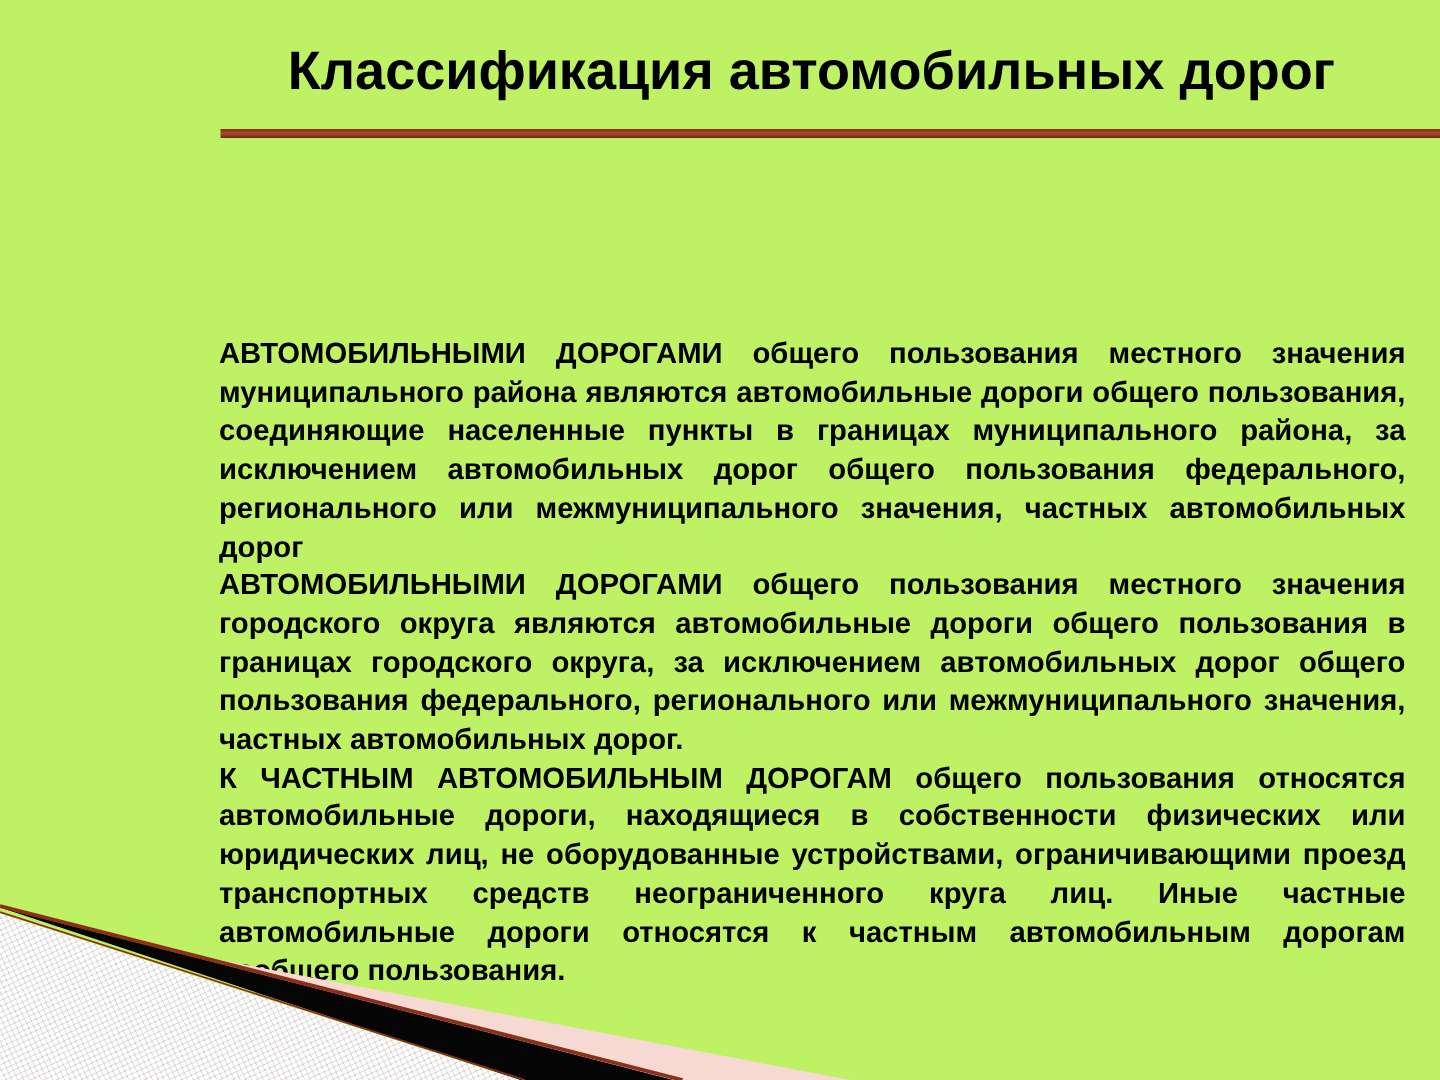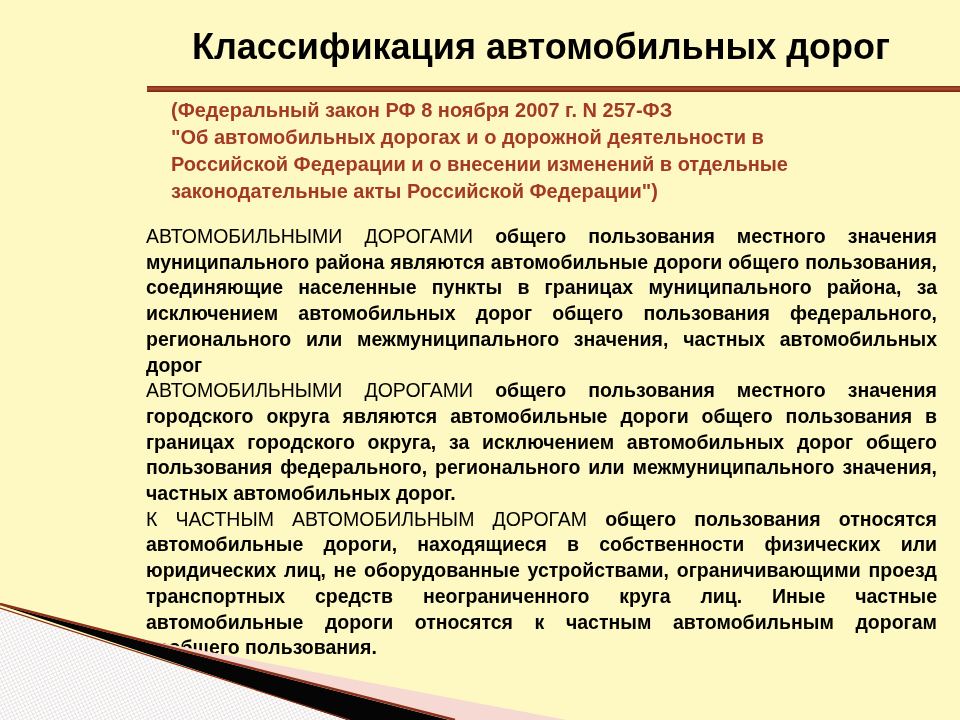--- a/index.html
+++ b/index.html
@@ -8,21 +8,21 @@
     width: 960px;
     height: 720px;
     background: #ffffff;
     overflow: hidden;
     font-family: "Liberation Sans", "DejaVu Sans", sans-serif;
   }
   .slide {
     position: relative;
     width: 960px;
     height: 720px;
-    background: #fef9c3;
+    background: #bef264;
     overflow: hidden;
   }
   .title {
     position: absolute;
     left: 145px;
     top: 26px;
     width: 792px;
     text-align: center;
     font-size: 36px;
     font-weight: bold;
@@ -53,46 +53,40 @@
     left: 146px;
     top: 224px;
     width: 791px;
     font-size: 19.5px;
     line-height: 25.7px;
     color: #000000;
     text-align: justify;
   }
   .body-text p { margin: 0; }
   .seg-n  { font-weight: bold; font-style: normal; }
-  .seg-b  { font-weight: normal;   font-style: normal; }
+  .seg-b  { font-weight: bold;   font-style: normal; }
   .seg-bi { font-weight: bold;   }
   .corner-decoration {
     position: absolute;
     left: 0;
     top: 0;
     width: 960px;
     height: 720px;
     pointer-events: none;
   }
 </style>
 </head>
 <body>
 
 <div class="slide">
 
   <div class="title">Классификация автомобильных дорог</div>
 
   <div class="rule"></div>
 
-  <div class="law-reference">
-      <div>(Федеральный закон РФ 8 ноября 2007 г. N 257-ФЗ</div>
-      <div>"Об автомобильных дорогах и о дорожной деятельности в</div>
-      <div>Российской Федерации и о внесении изменений в отдельные</div>
-      <div>законодательные акты Российской Федерации")</div>
-    </div>
 
   <div class="body-text">
       <p><span class="seg-b">АВТОМОБИЛЬНЫМИ ДОРОГАМИ</span><span class="seg-n"> общего пользования местного значения </span><span class="seg-bi">муниципального района</span><span class="seg-n"> являются автомобильные дороги общего пользования, соединяющие населенные пункты в границах муниципального района, за исключением автомобильных дорог общего пользования федерального, регионального или межмуниципального значения, частных автомобильных дорог</span></p>
       <p><span class="seg-b">АВТОМОБИЛЬНЫМИ ДОРОГАМИ</span><span class="seg-n"> общего пользования местного значения </span><span class="seg-bi">городского округа</span><span class="seg-n"> являются автомобильные дороги общего пользования в границах городского округа, за исключением автомобильных дорог общего пользования федерального, регионального или межмуниципального значения, частных автомобильных дорог.</span></p>
       <p><span class="seg-b">К ЧАСТНЫМ АВТОМОБИЛЬНЫМ ДОРОГАМ</span><span class="seg-n"> </span><span class="seg-bi">общего пользования</span><span class="seg-n"> относятся автомобильные дороги, находящиеся в собственности физических или юридических лиц, не оборудованные устройствами, ограничивающими проезд транспортных средств неограниченного круга лиц. Иные частные автомобильные дороги относятся к частным автомобильным дорогам </span><span class="seg-bi">необщего пользования</span><span class="seg-n">.</span></p>
     </div>
 
   <svg class="corner-decoration" width="960" height="720" viewBox="0 0 960 720" xmlns="http://www.w3.org/2000/svg">
     <defs>
       <pattern id="hatch" width="5" height="5" patternUnits="userSpaceOnUse" patternTransform="rotate(20)">

